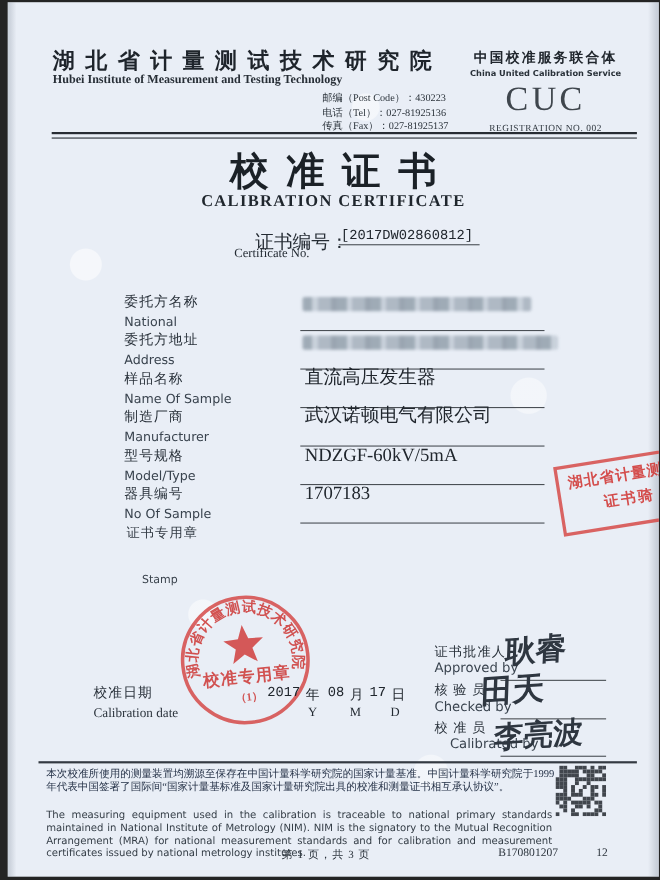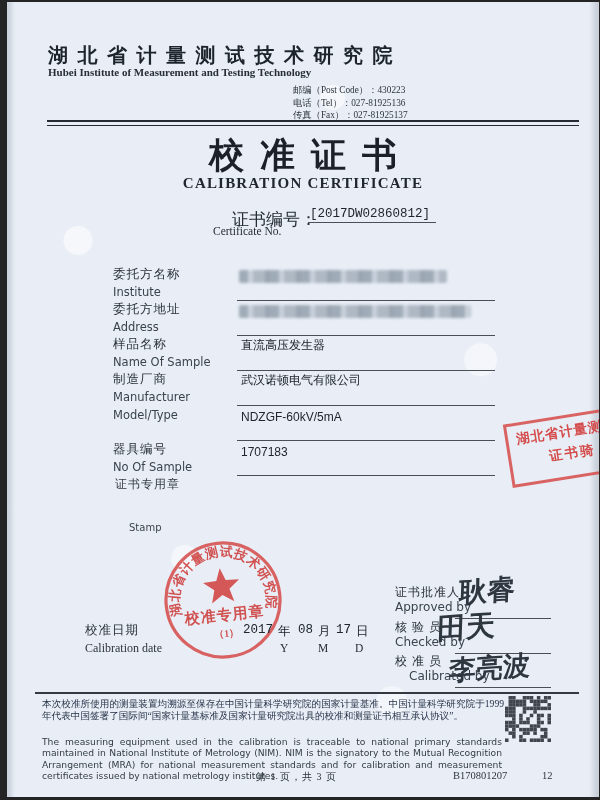--- a/index.html
+++ b/index.html
@@ -30,26 +30,26 @@
   .rule{left:40px;top:118px;width:532px;height:2.5px;border-top:2.5px solid #272c33;border-bottom:1px solid #272c33;}
   
   .title-cn{left:0;top:130px;width:592px;text-align:center;font-size:35px;font-weight:bold;letter-spacing:16px;text-indent:16px;color:#1b2127;}
   .title-en{left:0;top:173px;width:592px;text-align:center;font-size:15px;font-weight:bold;letter-spacing:1.2px;color:#1f262d;}
   
   .certno-cn{left:206px;top:206px;font-size:17px;font-weight:normal;color:#242b33;margin-left:19px;}
   .certno-val{left:301px;top:205px;font-size:12.5px;font-family:"Liberation Mono","DejaVu Sans Mono",monospace;border-bottom:1px solid #4a4f55;padding:0 6px 1px 2px;color:#20262d;}
   .certno-en{left:206px;top:223px;font-size:11.5px;color:#242b33;}
   
   .fields{left:106px;top:264px;width:382px;}
-  .field-row{display:flex;height:35px;}
+  .field-row{display:flex;height:35px;gap:36px;}
   .f-labels{width:124px;flex:none;}
   .f-cn{font-size:12.5px;color:#2a323b;letter-spacing:1px;}
   .f-en{font-size:11.5px;font-family:"DejaVu Sans","Liberation Sans",sans-serif;color:#39434e;margin-top:2px;}
   .f-val{flex:1;border-bottom:1px solid #4a4f55;position:relative;}
-  .f-val .vtext{position:absolute;left:4px;bottom:16px;font-size:12px;font-family:Liberation Sans, sans-serif;color:#20262d;white-space:nowrap;}
+  .f-val .vtext{position:absolute;left:4px;bottom:16px;font-size:17px;font-family:Liberation Serif, serif;color:#20262d;white-space:nowrap;}
   .redact{position:absolute;left:2px;bottom:17px;height:13px;border-radius:2px;opacity:.85;filter:blur(1.5px);
     background:repeating-linear-gradient(90deg,#93a0ac 0 9px,#c4cdd7 9px 14px,#a5b0bc 14px 26px,#8d99a6 26px 31px);}
   .redact.r1{width:208px;}
   .redact.r2{width:232px;}
   .stamp-lab-cn{left:108px;top:458px;font-size:12px;color:#333b44;letter-spacing:1px;margin-top:16px;}
   .stamp-lab-en{left:122px;top:474px;font-size:10px;font-family:"DejaVu Sans","Liberation Sans",sans-serif;color:#3a434d;margin-top:46px;}
   
   .edge-stamp{left:500px;top:412px;width:132px;height:64px;border:3px solid rgba(214,74,72,.85);
     transform:rotate(-9deg);color:rgba(209,62,60,.92);padding:5px 4px 4px 8px;box-sizing:border-box;}
   .edge-l1{font-size:13.5px;font-weight:bold;letter-spacing:1px;white-space:nowrap;}
@@ -80,34 +80,40 @@
 
 <div class="sheet">
 
   <div class="abs inst-cn">湖北省计量测试技术研究院</div>
   <div class="abs inst-en">Hubei Institute of Measurement and Testing Technology</div>
   <div class="abs contact c-right">
     <div>邮编（Post Code）：430223</div>
     <div>电话（Tel）：027-81925136</div>
     <div>传真（Fax）：027-81925137</div>
   </div>
+  <div class="abs cuc">
+    <div class="cuc-cn">中国校准服务联合体</div>
+    <div class="cuc-en">China United Calibration Service</div>
+    <div class="cuc-abbr">CUC</div>
+    <div class="cuc-reg">REGISTRATION NO. 002</div>
+  </div>
   <div class="abs rule"></div>
 
   <div class="abs title-cn">校准证书</div>
   <div class="abs title-en">CALIBRATION CERTIFICATE</div>
 
   <div class="abs certno-cn">证书编号：</div>
   <div class="abs certno-val">[2017DW02860812]</div>
   <div class="abs certno-en">Certificate No.</div>
 
   <div class="abs fields">
     <div class="field-row">
       <div class="f-labels">
           <div class="f-cn">委托方名称</div>
-          <div class="f-en">Institute</div>
+          <div class="f-en">National</div>
         </div>
       <div class="f-val">
           <span class="redact r1"></span>
         </div>
     </div>
     <div class="field-row">
       <div class="f-labels">
           <div class="f-cn">委托方地址</div>
           <div class="f-en">Address</div>
         </div>
@@ -128,20 +134,21 @@
       <div class="f-labels">
           <div class="f-cn">制造厂商</div>
           <div class="f-en">Manufacturer</div>
         </div>
       <div class="f-val">
           <span class="vtext">武汉诺顿电气有限公司</span>
         </div>
     </div>
     <div class="field-row">
       <div class="f-labels">
+          <div class="f-cn">型号规格</div>
           <div class="f-en">Model/Type</div>
         </div>
       <div class="f-val">
           <span class="vtext">NDZGF-60kV/5mA</span>
         </div>
     </div>
     <div class="field-row">
       <div class="f-labels">
           <div class="f-cn">器具编号</div>
           <div class="f-en">No Of Sample</div>

